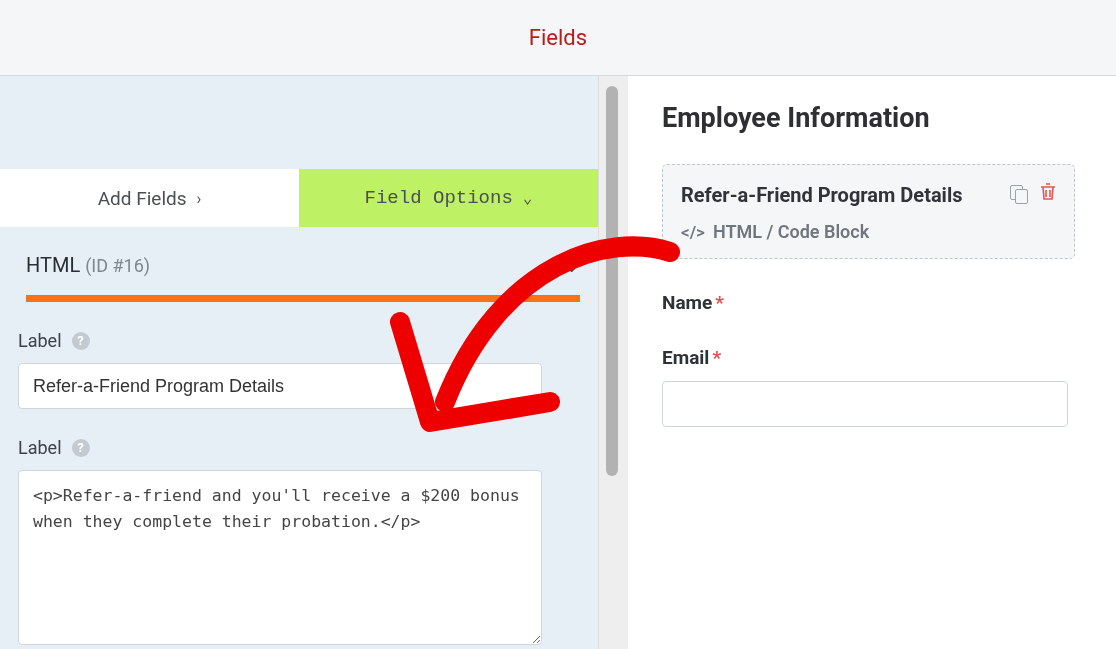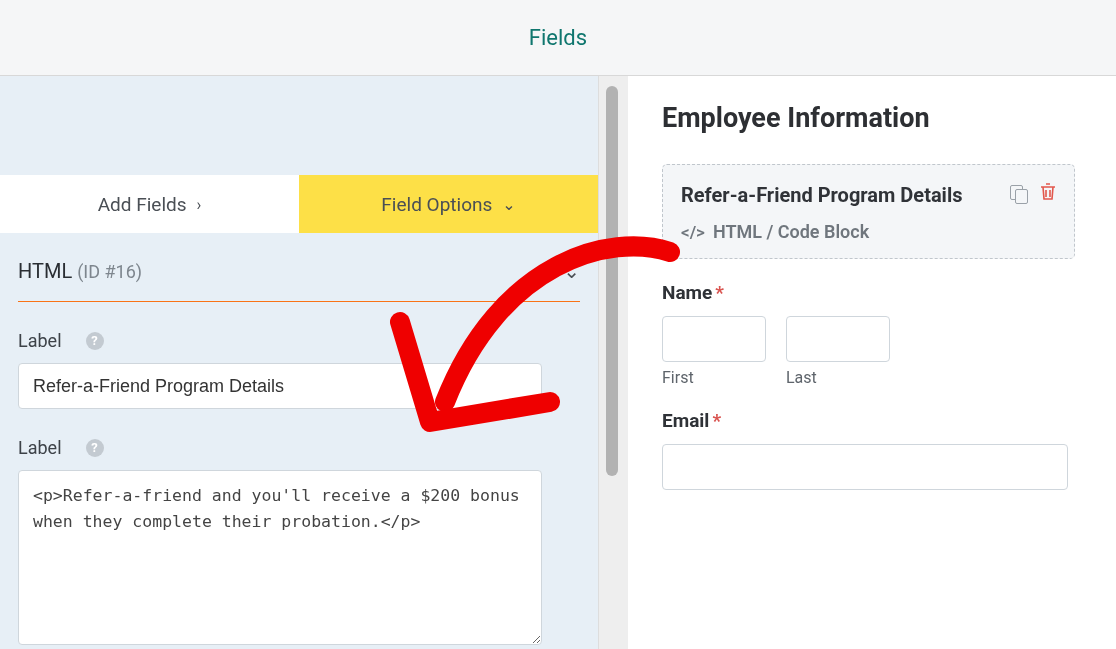--- a/index.html
+++ b/index.html
@@ -13,21 +13,21 @@
     position: relative;
   }
   .top-header {
     height: 76px;
     background: #f5f6f7;
     border-bottom: 1px solid #d8d8d8;
     display: flex;
     align-items: center;
     justify-content: center;
     font-size: 22px;
-    color: #0f766e;
+    color: #b91c1c;
   }
   .main {
     display: flex;
     height: calc(100% - 76px);
   }
   .left-panel {
     width: 598px;
     display: flex;
     flex-direction: column;
     background: #e7eff6;
@@ -41,47 +41,48 @@
     flex: 1;
     display: flex;
     align-items: center;
     justify-content: center;
     gap: 10px;
     font-size: 19px;
     color: #4a4f55;
     cursor: pointer;
   }
   .tab-add { background: #fff; }
-  .tab-options { background: #fde047; }
+  .tab-options { background: #bef264; font-family: Liberation Mono, monospace; }
   .chev { font-size: 16px; color: #4a4f55; }
   .options-body {
     padding: 20px 18px 0 18px;
   }
   .field-title-row {
     display: flex;
     align-items: center;
     justify-content: space-between;
     padding: 6px 0 18px 0;
-    border-bottom: 1px solid #f97316;
+    border-bottom: 7px solid #f97316;
+    margin-left: 8px;
   }
   .field-title-text {
     font-size: 20px;
     color: #2a2e33;
   }
   .field-title-text .idpart {
     color: #7e868e;
     font-size: 18px;
   }
   .section {
     margin-top: 28px;
   }
   .section-label {
     display: flex;
     align-items: center;
-    gap: 24px;
+    gap: 10px;
     font-size: 18px;
     color: #3d4248;
     margin-bottom: 12px;
   }
   .help-icon {
     width: 18px;
     height: 18px;
     border-radius: 50%;
     background: #c3cad1;
     color: #fff;
@@ -192,21 +193,21 @@
     font-weight: 600;
     color: #6f767d;
   }
   .code-glyph { color: #6f767d; font-size: 17px; }
   .hb-desc {
     margin-top: 10px;
     font-size: 17px;
     color: #70777e;
     line-height: 1.5;
   }
-  .field-block { margin-top: 22px; }
+  .field-block { margin-top: 32px; }
   .field-label {
     font-size: 19px;
     font-weight: 700;
     color: #2f3237;
   }
   .req { color: #d9534f; margin-left: 3px; }
   .name-row {
     display: flex;
     gap: 20px;
     margin-top: 12px;
@@ -311,30 +312,20 @@
       <div class="hb-sub">
         <span class="code-glyph">&lt;/&gt;</span>
         <span>HTML / Code Block</span>
       </div>
     </div>
 
     <div class="field-block">
       <div class="field-label">
         <span>Name</span><span class="req">*</span>
       </div>
-      <div class="name-row">
-        <div>
-          <input class="small-input" type="text" style="">
-          <div class="sub-label">First</div>
-        </div>
-        <div>
-          <input class="small-input" type="text" style="">
-          <div class="sub-label">Last</div>
-        </div>
-      </div>
     </div>
 
     <div class="field-block">
       <div class="field-label">
         <span>Email</span><span class="req">*</span>
       </div>
       <input class="email-input" type="text" style="">
     </div>
   </div>
 

